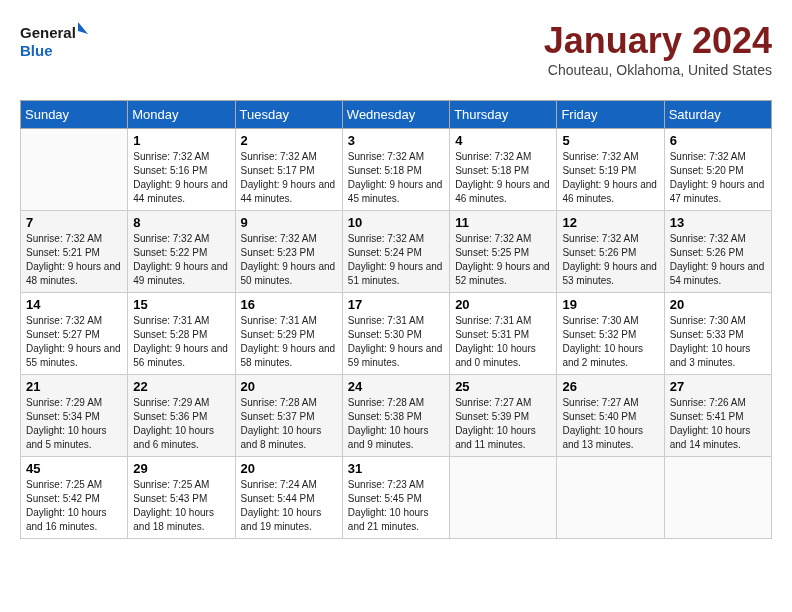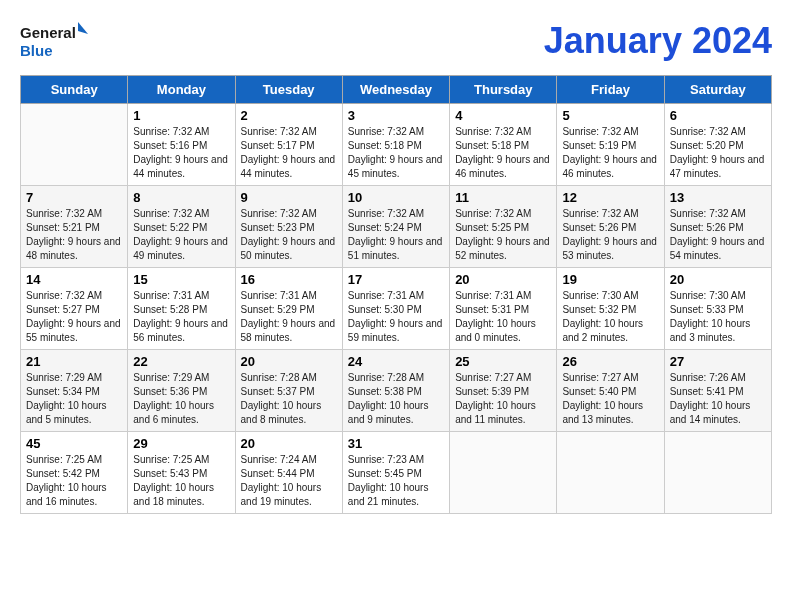--- a/index.html
+++ b/index.html
@@ -7,51 +7,51 @@
       font-family: Arial, sans-serif;
       background: #fff;
       width: 792px;
       min-height: 612px;
       padding: 20px;
     }
     .header {
       display: flex;
       justify-content: space-between;
       align-items: flex-start;
-      margin-bottom: 10px;
+      margin-bottom: 22px;
     }
     .logo {
       display: flex;
       align-items: center;
       gap: 4px;
     }
     .title-block {
       text-align: right;
     }
     .month-title {
       font-size: 36px;
       font-weight: bold;
-      color: #1d4ed8;
+      color: #7f1d1d;
     }
     .subtitle {
       font-size: 14px;
       color: #444;
     }
     table {
       width: 100%;
       border-collapse: collapse;
       font-size: 11px;
     }
     thead tr th {
       background-color: #1565C0;
       color: #fff;
       padding: 6px 4px;
-      text-align: center;
+      text-align: left;
       font-size: 13px;
-      font-weight: bold;
+      font-weight: normal;
       border: 1px solid #aaa;
     }
     tbody tr td {
       border: 1px solid #ccc;
       vertical-align: top;
       padding: 4px 5px;
       width: 107px;
       min-height: 80px;
       background: #fff;
     }
@@ -78,20 +78,21 @@
 <div class="header">
   <div class="logo">
   <svg width="70" height="45" viewBox="0 0 70 45">
     <text x="0" y="18" font-size="15" font-weight="bold" font-family="Arial" fill="#1a1a1a">General</text>
     <polygon points="58,2 68,14 58,11" fill="#1565C0"></polygon>
     <text x="0" y="36" font-size="15" font-weight="bold" font-family="Arial" fill="#1565C0">Blue</text>
   </svg>
 </div>
   <div class="title-block">
     <div class="month-title">January 2024</div>
+    <div class="subtitle">Chouteau, Oklahoma, United States</div>
   </div>
 </div>
 
 <table>
   <thead>
     <tr>
     <th>Sunday</th>
         <th>Monday</th>
         <th>Tuesday</th>
         <th>Wednesday</th>

